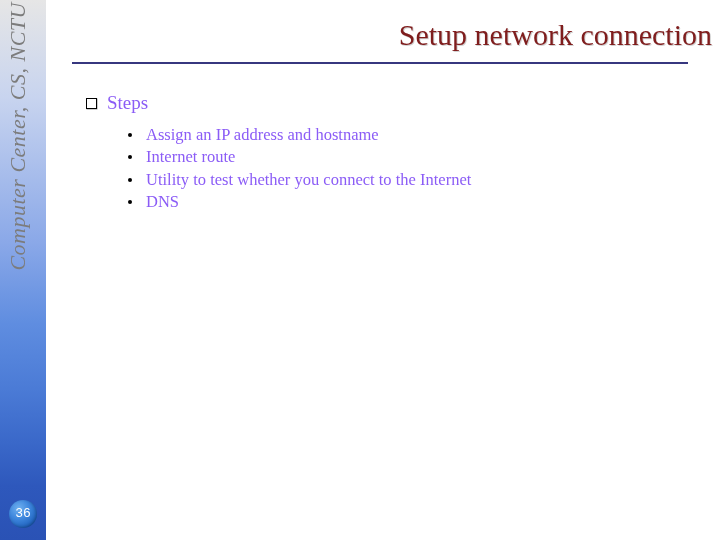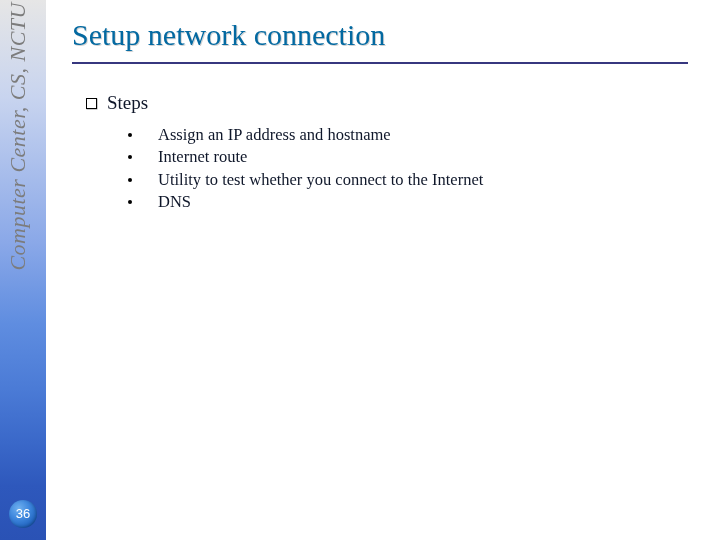--- a/index.html
+++ b/index.html
@@ -34,49 +34,50 @@
   }
   .page-number-badge {
     position: absolute;
     left: 9px;
     bottom: 12px;
     width: 28px;
     height: 28px;
     border-radius: 50%;
     background: radial-gradient(circle at 35% 30%, #6fb0ef 0%, #3d86dd 40%, #1b5cb7 80%, #12459a 100%);
     color: #fff;
-    font-family: Liberation Sans, sans-serif;
+    font-family: Liberation Mono, monospace;
     font-size: 13px;
     line-height: 28px;
     text-align: center;
     box-shadow: inset -1px -1px 3px rgba(0,0,0,0.25);
   }
   .content {
     position: absolute;
     left: 72px;
     top: 18px;
     right: 8px;
   }
   .title {
     font-size: 30px;
-    color: #0369a1;
+    color: #7f1d1d;
     text-shadow: 1px 1px 0 rgba(0,0,0,0.18);
     font-weight: 400;
     padding-bottom: 6px;
+    text-align: right;
   }
   .title-rule {
     border: none;
     border-top: 2px solid #37377f;
     margin-top: 4px;
     margin-bottom: 28px;
     width: 616px;
   }
   .steps-block {
     margin-left: 14px;
-    color: #0f172a;
+    color: #8b5cf6;
     text-align: right;
   }
   .steps-heading {
     font-size: 19px;
     display: flex;
     align-items: center;
   }
   .square-bullet {
     display: inline-block;
     width: 11px;
@@ -87,21 +88,20 @@
   }
   .sub-list {
     margin-top: 10px;
     margin-left: 42px;
   }
   .sub-item {
     font-size: 16.5px;
     line-height: 1.35;
     display: flex;
     align-items: flex-start;
-    gap: 12px;
   }
   .dot-bullet {
     display: inline-block;
     width: 4px;
     height: 4px;
     background: #000;
     border-radius: 50%;
     margin-top: 9px;
     margin-right: 14px;
     flex-shrink: 0;

